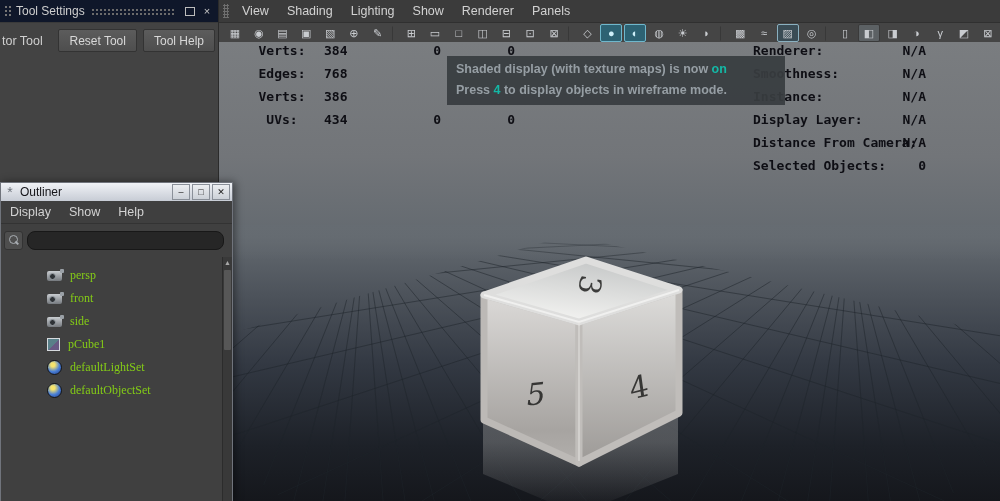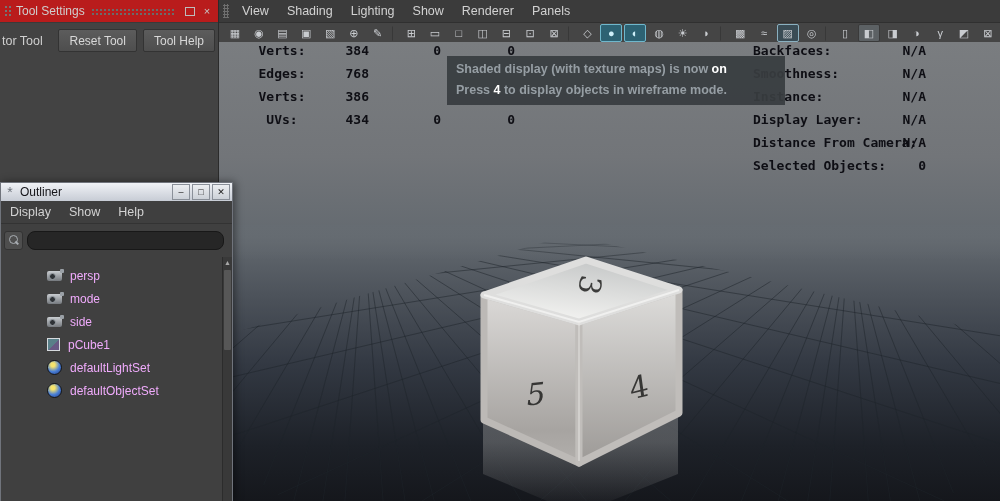--- a/index.html
+++ b/index.html
@@ -2,21 +2,21 @@
 <html><head>
 <meta charset="utf-8">
 <style>
   html,body{margin:0;padding:0;}
   body{width:1000px;height:501px;overflow:hidden;background:#2f2f2f;
        font-family:"Liberation Sans",sans-serif;-webkit-font-smoothing:antialiased;}
   #app{position:relative;width:1000px;height:501px;background:#434343;overflow:hidden;}
 
   
   #tool-settings{position:absolute;left:0;top:0;width:218px;height:501px;background:#434343;border-right:1px solid #2a2a2a;}
-  .ts-header{height:22px;display:flex;align-items:center;background:#b91c1c;border-bottom:1px solid #3a3a3a;padding:0 4px;}
+  .ts-header{height:22px;display:flex;align-items:center;background:#0f172a;border-bottom:1px solid #3a3a3a;padding:0 4px;}
   .grip{width:8px;height:13px;margin-right:4px;
         background-image:radial-gradient(#757575 1px,transparent 1.3px);background-size:4px 4px;}
   .ts-title{font-size:12px;color:#cfcfcf;white-space:nowrap;}
   .dots-fill{flex:1;height:7px;margin:0 6px;
         background-image:radial-gradient(#6b6b6b 1px,transparent 1.2px);background-size:4px 4px;}
   .ts-btn{width:14px;height:14px;display:flex;align-items:center;justify-content:center;
         color:#c8c8c8;font-size:11px;margin-left:3px;cursor:default;}
   .float-box{width:8px;height:7px;border:1px solid #bdbdbd;}
   .ts-row{display:flex;align-items:center;gap:6px;padding:6px 3px 8px 2px;}
   .ts-tool-label{flex:1;font-size:12.5px;color:#cfcfcf;white-space:nowrap;overflow:hidden;}
@@ -42,52 +42,52 @@
   .tbico.sep{width:4px;margin:0 2px;border-left:1px solid #383838;border-radius:0;height:13px;}
 
   .gl{position:absolute;left:0;top:42px;right:0;bottom:0;overflow:hidden;
       background:linear-gradient(180deg,#7a7d80 0%,#727579 25%,#646a70 42%,#4d535b 55%,#333943 70%,#1d2128 88%,#15171c 100%);}
   .gl svg{position:absolute;left:0;top:0;}
 
   
   .hud-left{position:absolute;left:21px;top:1px;z-index:2;}
   .hud-row{height:16px;margin-bottom:7px;font:bold 13px "DejaVu Sans Mono",monospace;color:#0e0e14;white-space:pre;}
   .hud-row .lbl{display:inline-block;width:84px;text-align:center;}
-  .hud-row .v1{display:inline-block;width:45px;text-align:right;}
+  .hud-row .v1{display:inline-block;width:45px;text-align:left;}
   .hud-row .v2{display:inline-block;width:72px;text-align:right;}
   .hud-row .v3{display:inline-block;width:74px;text-align:right;}
   .hud-right{position:absolute;left:534px;top:1px;width:247px;z-index:2;}
   .hud-row-r{position:relative;height:16px;margin-bottom:7px;font:bold 13px "DejaVu Sans Mono",monospace;color:#0e0e14;white-space:pre;}
   .hud-row-r .val{position:absolute;right:74px;top:0;}
 
   
   .vp-tooltip{position:absolute;left:228px;top:14px;width:320px;z-index:3;
       background:rgba(56,60,64,0.93);padding:3px 9px 4px 9px;
       font:bold 12.5px "Liberation Sans",sans-serif;color:#969ea4;line-height:21px;white-space:nowrap;}
-  .vp-tooltip .hl{color:#ffffff;margin-top:9px;}
+  .vp-tooltip .hl{color:#14b8a6;margin-top:9px;}
 
   
   #outliner{position:absolute;left:0;top:182px;width:231px;height:319px;background:#404040;
       box-shadow:2px 0 8px rgba(0,0,0,0.45);border:1px solid #70747c;border-bottom:none;}
   .ol-titlebar{height:18px;background:linear-gradient(#f0f2f6,#c7ccd5);display:flex;align-items:center;padding:0 2px;}
   .ol-icon{width:14px;text-align:center;font-size:14px;color:#6d737b;line-height:14px;}
   .ol-title{flex:1;font-size:12px;color:#15151a;padding-left:3px;}
   .obtn{width:16px;height:14px;margin-left:2px;display:flex;align-items:center;justify-content:center;
       background:linear-gradient(#eceef1,#ccd1d8);border:1px solid #8a9099;font-size:9px;color:#222;}
   .ol-menubar{height:22px;background:#3f3f3f;display:flex;align-items:flex-end;border-bottom:1px solid #333;}
   .ol-menubar .menu-item{padding:0 9px;margin:0;}
   .ol-searchrow{height:26px;display:flex;align-items:center;padding:3px 8px 3px 3px;gap:4px;}
   .filter-icon{width:17px;height:17px;background:#4e4e4e;border:1px solid #333;border-radius:3px;position:relative;flex:none;}
   .filter-icon::before{content:"";position:absolute;left:4px;top:3px;width:7px;height:7px;border:1.5px solid #a9aeb3;border-radius:50%;}
   .filter-icon::after{content:"";position:absolute;left:10px;top:10px;width:4px;height:1.5px;background:#a9aeb3;transform:rotate(45deg);}
   .ol-search{flex:1;height:17px;background:#262626;border:1px solid #181818;border-radius:8px;
       color:#ccc;font-size:11px;padding:0 8px;outline:none;}
   .ol-list{padding-top:8px;}
   .ol-item{height:23px;display:flex;align-items:center;padding-left:46px;gap:8px;}
-  .ol-item .label{font-size:12px;color:#f0abfc;}
+  .ol-item .label{font-size:12px;color:#84cc16;font-family:Liberation Serif, serif;}
   .icon-camera{width:15px;height:10px;background:linear-gradient(#c9cdd1,#75797e);border-radius:2px;position:relative;flex:none;}
   .icon-camera::before{content:"";position:absolute;left:2px;top:2px;width:5px;height:5px;background:#2e3236;border-radius:50%;border:1px solid #9aa0a6;}
   .icon-camera::after{content:"";position:absolute;right:-2px;top:-2px;width:4px;height:4px;background:#9aa0a6;border-radius:1px;}
   .icon-cube{width:11px;height:11px;border:1px solid #d6dade;flex:none;
       background:linear-gradient(135deg,rgba(120,205,225,0.45) 0 50%,rgba(155,120,215,0.45) 50% 100%);}
   .icon-set{width:13px;height:13px;border-radius:50%;flex:none;border:1px solid #15161a;
       background:radial-gradient(circle at 38% 30%,#f6e46c 16%,#4a7fd6 55%,#1d3c86 100%);}
   .oscroll{position:absolute;right:0;top:74px;bottom:0;width:9px;background:#393939;border-left:1px solid #2c2c2c;}
   .sarrow{height:11px;display:flex;align-items:center;justify-content:center;font-size:7px;color:#a8a8a8;}
   .sthumb{position:absolute;left:1px;right:1px;top:13px;height:80px;background:#575757;border-radius:1px;}
@@ -380,21 +380,21 @@
           <div class="hud-row"><span class="lbl">Edges:</span><span class="v1">768</span><span class="v2"></span><span class="v3"></span></div>
 
           <div class="hud-row"><span class="lbl">Verts:</span><span class="v1">386</span><span class="v2"></span><span class="v3"></span></div>
 
 
           <div class="hud-row"><span class="lbl">UVs:</span><span class="v1">434</span><span class="v2">0</span><span class="v3">0</span></div>
         </div>
 
       <div class="hud-right">
 
-          <div class="hud-row-r"><span class="lbl-r">Backfaces:</span><span class="val">N/A</span></div>
+          <div class="hud-row-r"><span class="lbl-r">Renderer:</span><span class="val">N/A</span></div>
 
           <div class="hud-row-r"><span class="lbl-r">Smoothness:</span><span class="val">N/A</span></div>
 
           <div class="hud-row-r"><span class="lbl-r">Instance:</span><span class="val">N/A</span></div>
 
           <div class="hud-row-r"><span class="lbl-r">Display Layer:</span><span class="val">N/A</span></div>
 
           <div class="hud-row-r"><span class="lbl-r">Distance From Camera:</span><span class="val">N/A</span></div>
 
           <div class="hud-row-r"><span class="lbl-r">Selected Objects:</span><span class="val">0</span></div>
@@ -428,21 +428,21 @@
     <div class="ol-list">
 
         <div class="ol-item">
           <span class="icon-camera"></span>
           <span class="label">persp</span>
         </div>
 
 
         <div class="ol-item">
           <span class="icon-camera"></span>
-          <span class="label">mode</span>
+          <span class="label">front</span>
         </div>
 
         <div class="ol-item">
           <span class="icon-camera"></span>
           <span class="label">side</span>
         </div>
 
         <div class="ol-item">
           <span class="icon-cube"></span>
           <span class="label">pCube1</span>

